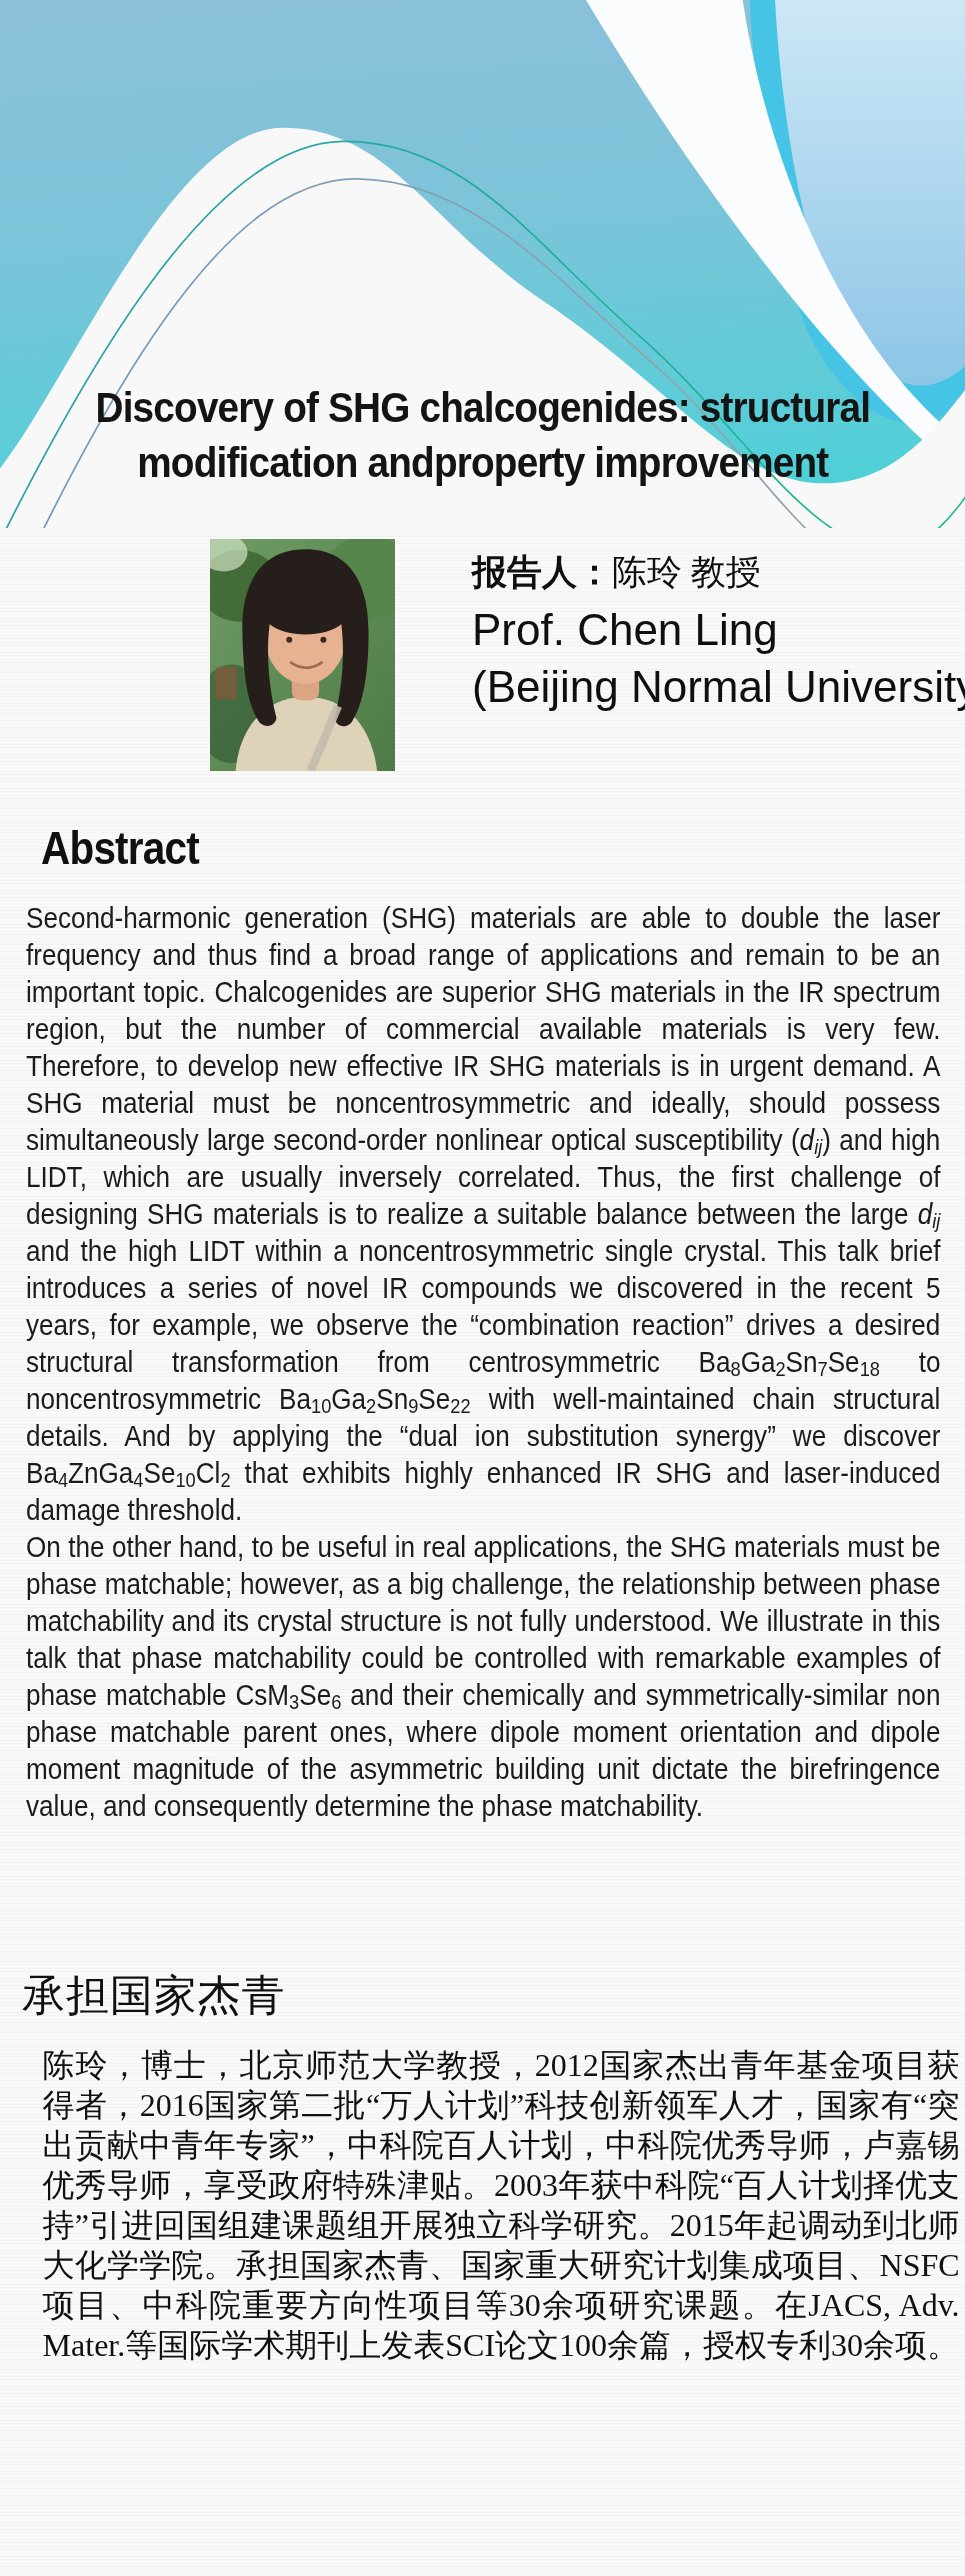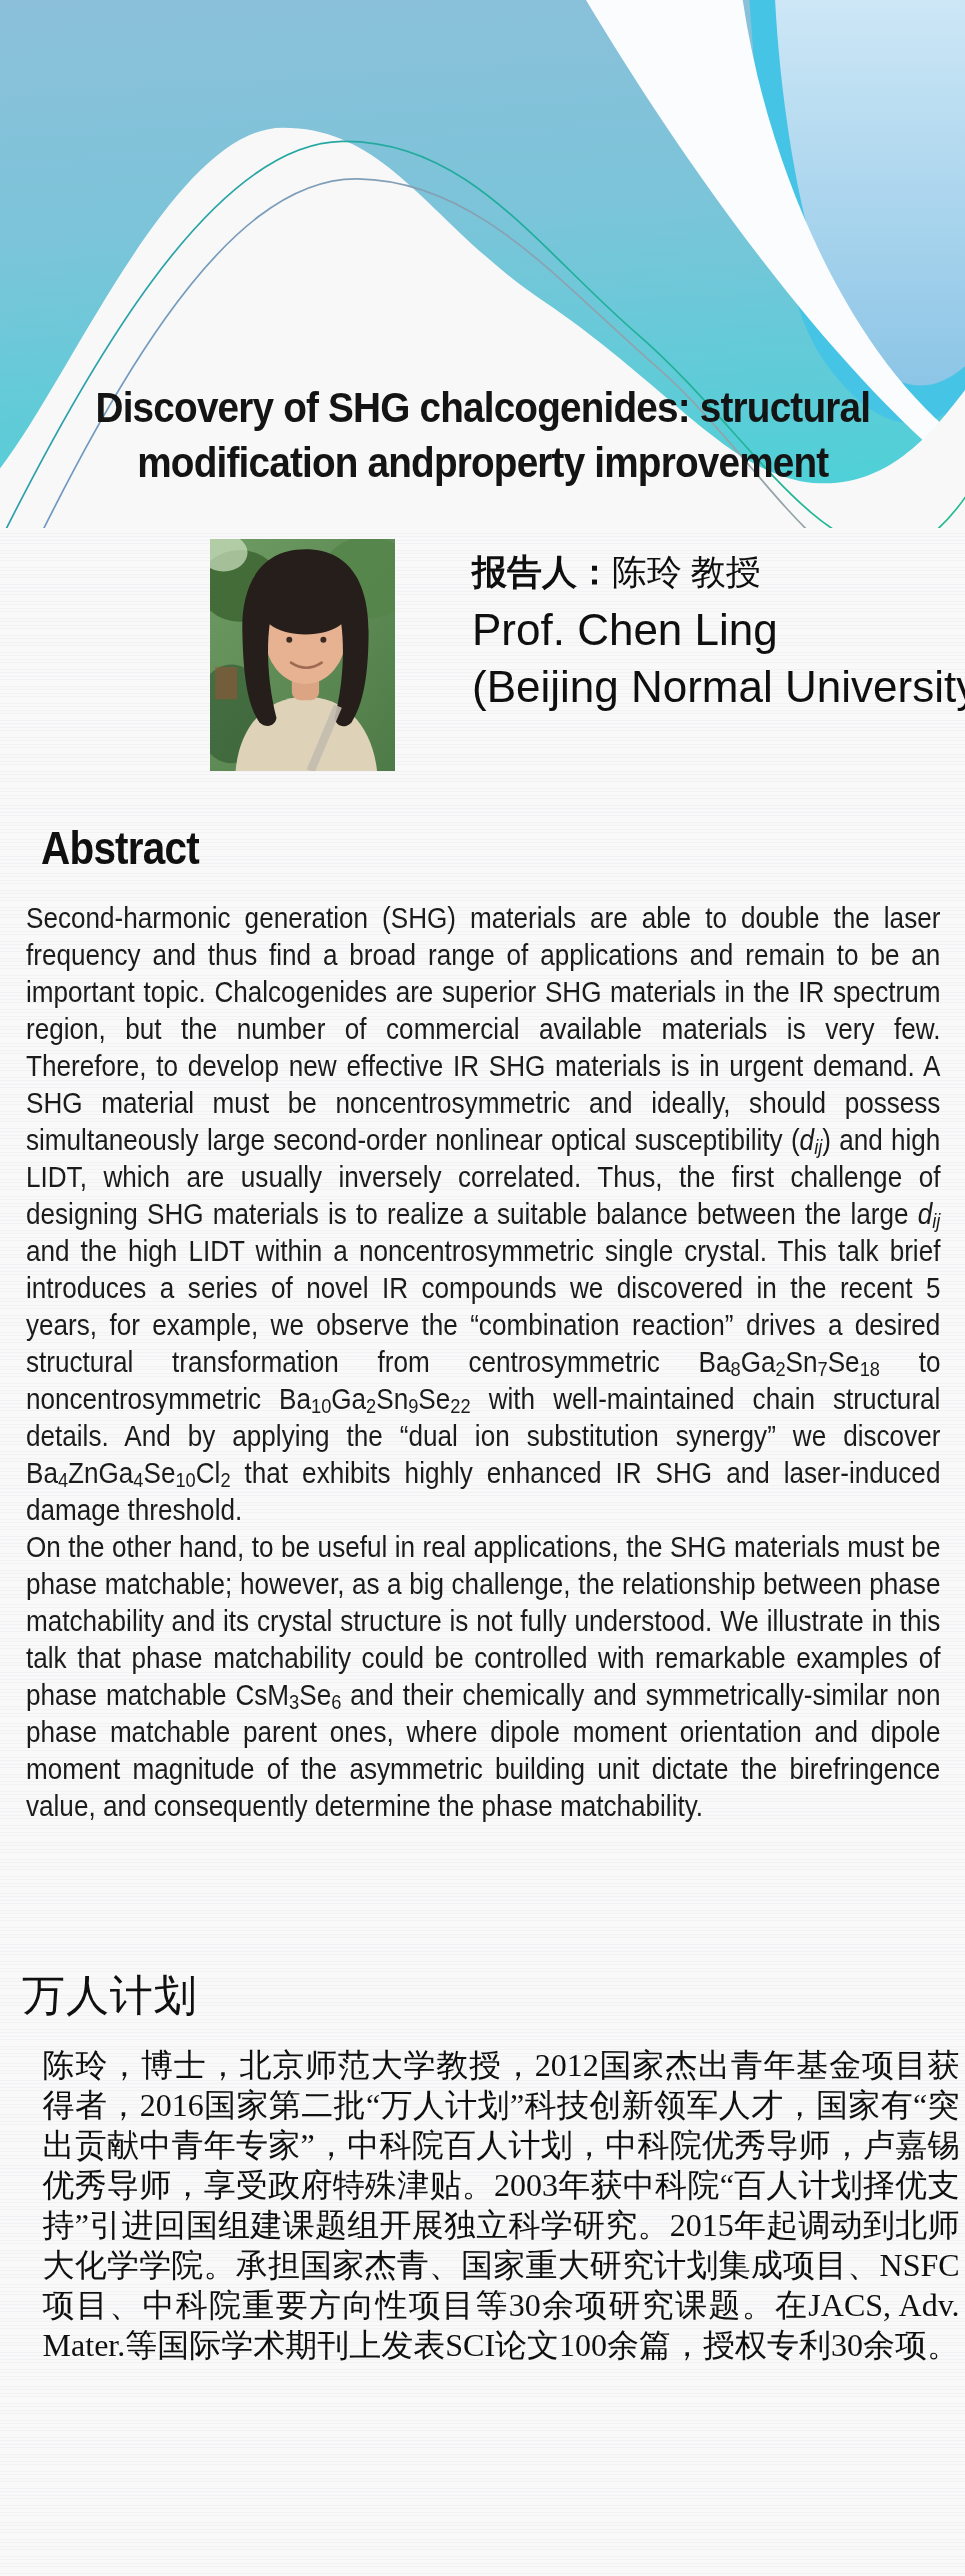--- a/index.html
+++ b/index.html
@@ -122,15 +122,15 @@
   <div class="speaker-line en-line">Prof. Chen Ling</div>
   <div class="speaker-line en-line">(Beijing Normal University)</div>
 </div>
 
 <div class="abstract-heading">Abstract</div>
 <div class="abstract-body">
   <p><span>Second-harmonic generation (SHG) materials are able to double the laser frequency and thus find a broad range of applications and remain to be an important topic. Chalcogenides are superior SHG materials in the IR spectrum region, but the number of commercial available materials is very few. Therefore, to develop new effective IR SHG materials is in urgent demand. A SHG material must be noncentrosymmetric and ideally, should possess simultaneously large second-order nonlinear optical susceptibility (</span><span class="it">d</span><span class="sub it">ij</span><span>) and high LIDT, which are usually inversely correlated. Thus, the first challenge of designing SHG materials is to realize a suitable balance between the large </span><span class="it">d</span><span class="sub it">ij</span><span> and the high LIDT within a noncentrosymmetric single crystal. This talk brief introduces a series of novel IR compounds we discovered in the recent 5 years, for example, we observe the “combination reaction” drives a desired structural transformation from centrosymmetric Ba</span><span class="sub">8</span><span>Ga</span><span class="sub">2</span><span>Sn</span><span class="sub">7</span><span>Se</span><span class="sub">18</span><span> to noncentrosymmetric Ba</span><span class="sub">10</span><span>Ga</span><span class="sub">2</span><span>Sn</span><span class="sub">9</span><span>Se</span><span class="sub">22</span><span> with well-maintained chain structural details. And by applying the “dual ion substitution synergy” we discover Ba</span><span class="sub">4</span><span>ZnGa</span><span class="sub">4</span><span>Se</span><span class="sub">10</span><span>Cl</span><span class="sub">2</span><span> that exhibits highly enhanced IR SHG and laser-induced damage threshold.</span></p>
   <p><span>On the other hand, to be useful in real applications, the SHG materials must be phase matchable; however, as a big challenge, the relationship between phase matchability and its crystal structure is not fully understood. We illustrate in this talk that phase matchability could be controlled with remarkable examples of phase matchable CsM</span><span class="sub">3</span><span>Se</span><span class="sub">6</span><span> and their chemically and symmetrically-similar non phase matchable parent ones, where dipole moment orientation and dipole moment magnitude of the asymmetric building unit dictate the birefringence value, and consequently determine the phase matchability.</span></p>
 </div>
 
-<div class="bio-heading">万人计划</div>
+<div class="bio-heading">承担国家杰青</div>
 <div class="bio-text">陈玲，博士，北京师范大学教授，2012国家杰出青年基金项目获得者，2016国家第二批“万人计划”科技创新领军人才，国家有“突出贡献中青年专家”，中科院百人计划，中科院优秀导师，卢嘉锡优秀导师，享受政府特殊津贴。2003年获中科院“百人计划择优支持”引进回国组建课题组开展独立科学研究。2015年起调动到北师大化学学院。承担国家杰青、国家重大研究计划集成项目、NSFC项目、中科院重要方向性项目等30余项研究课题。在JACS, Adv. Mater.等国际学术期刊上发表SCI论文100余篇，授权专利30余项。</div>
 
 
 </body></html>

